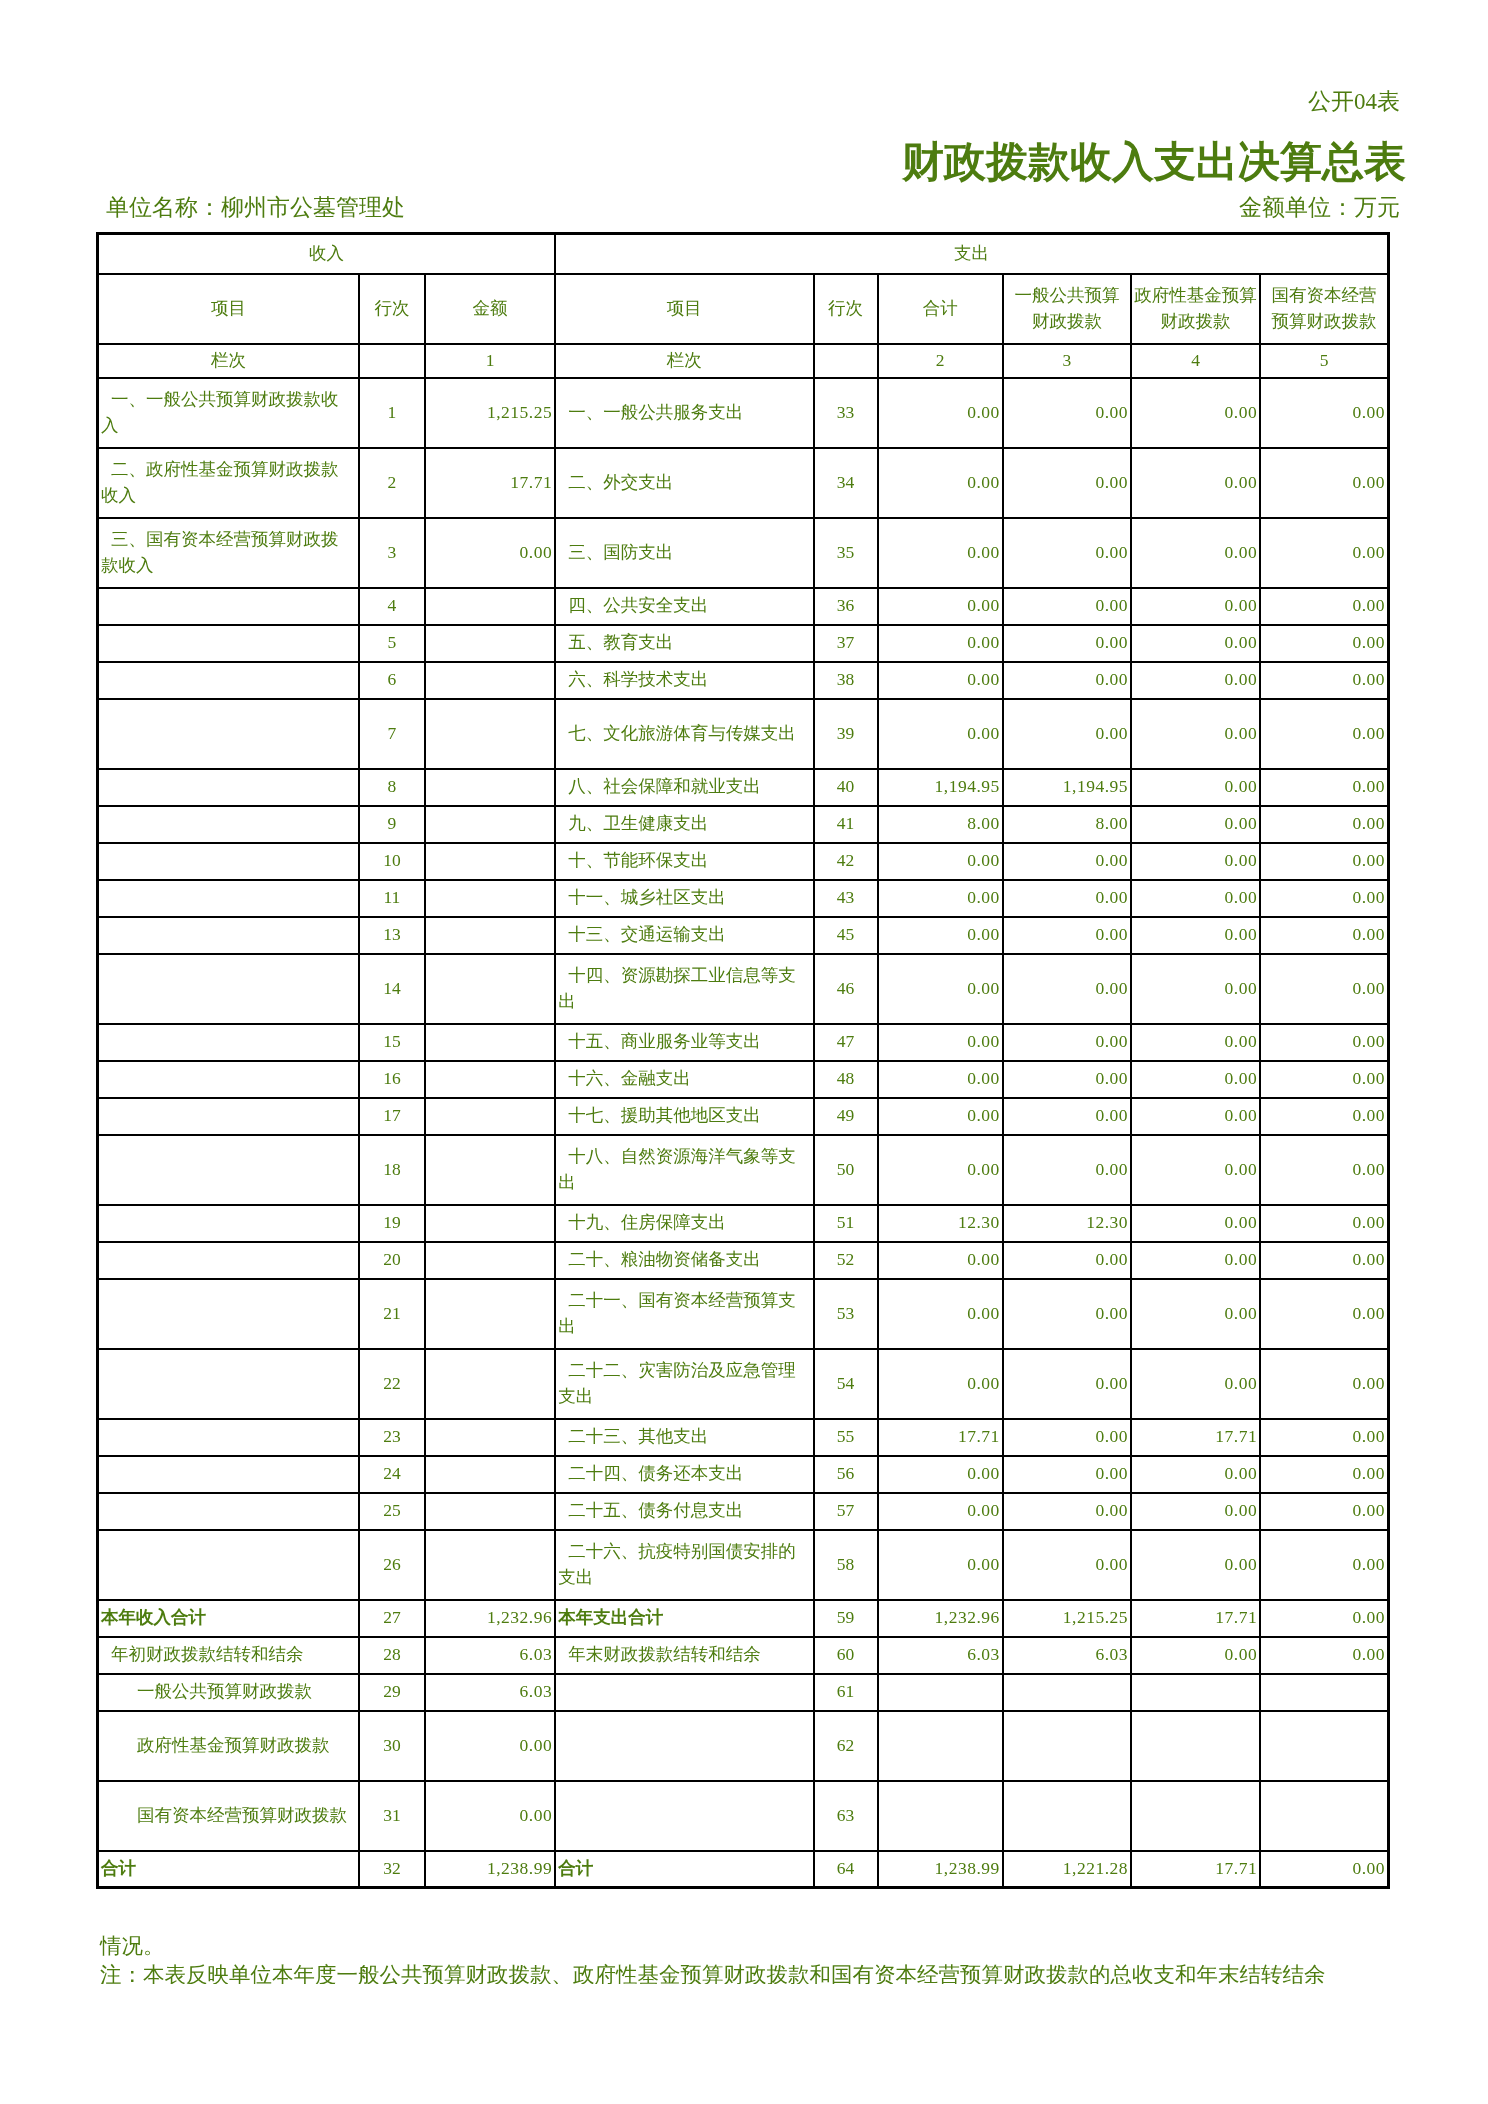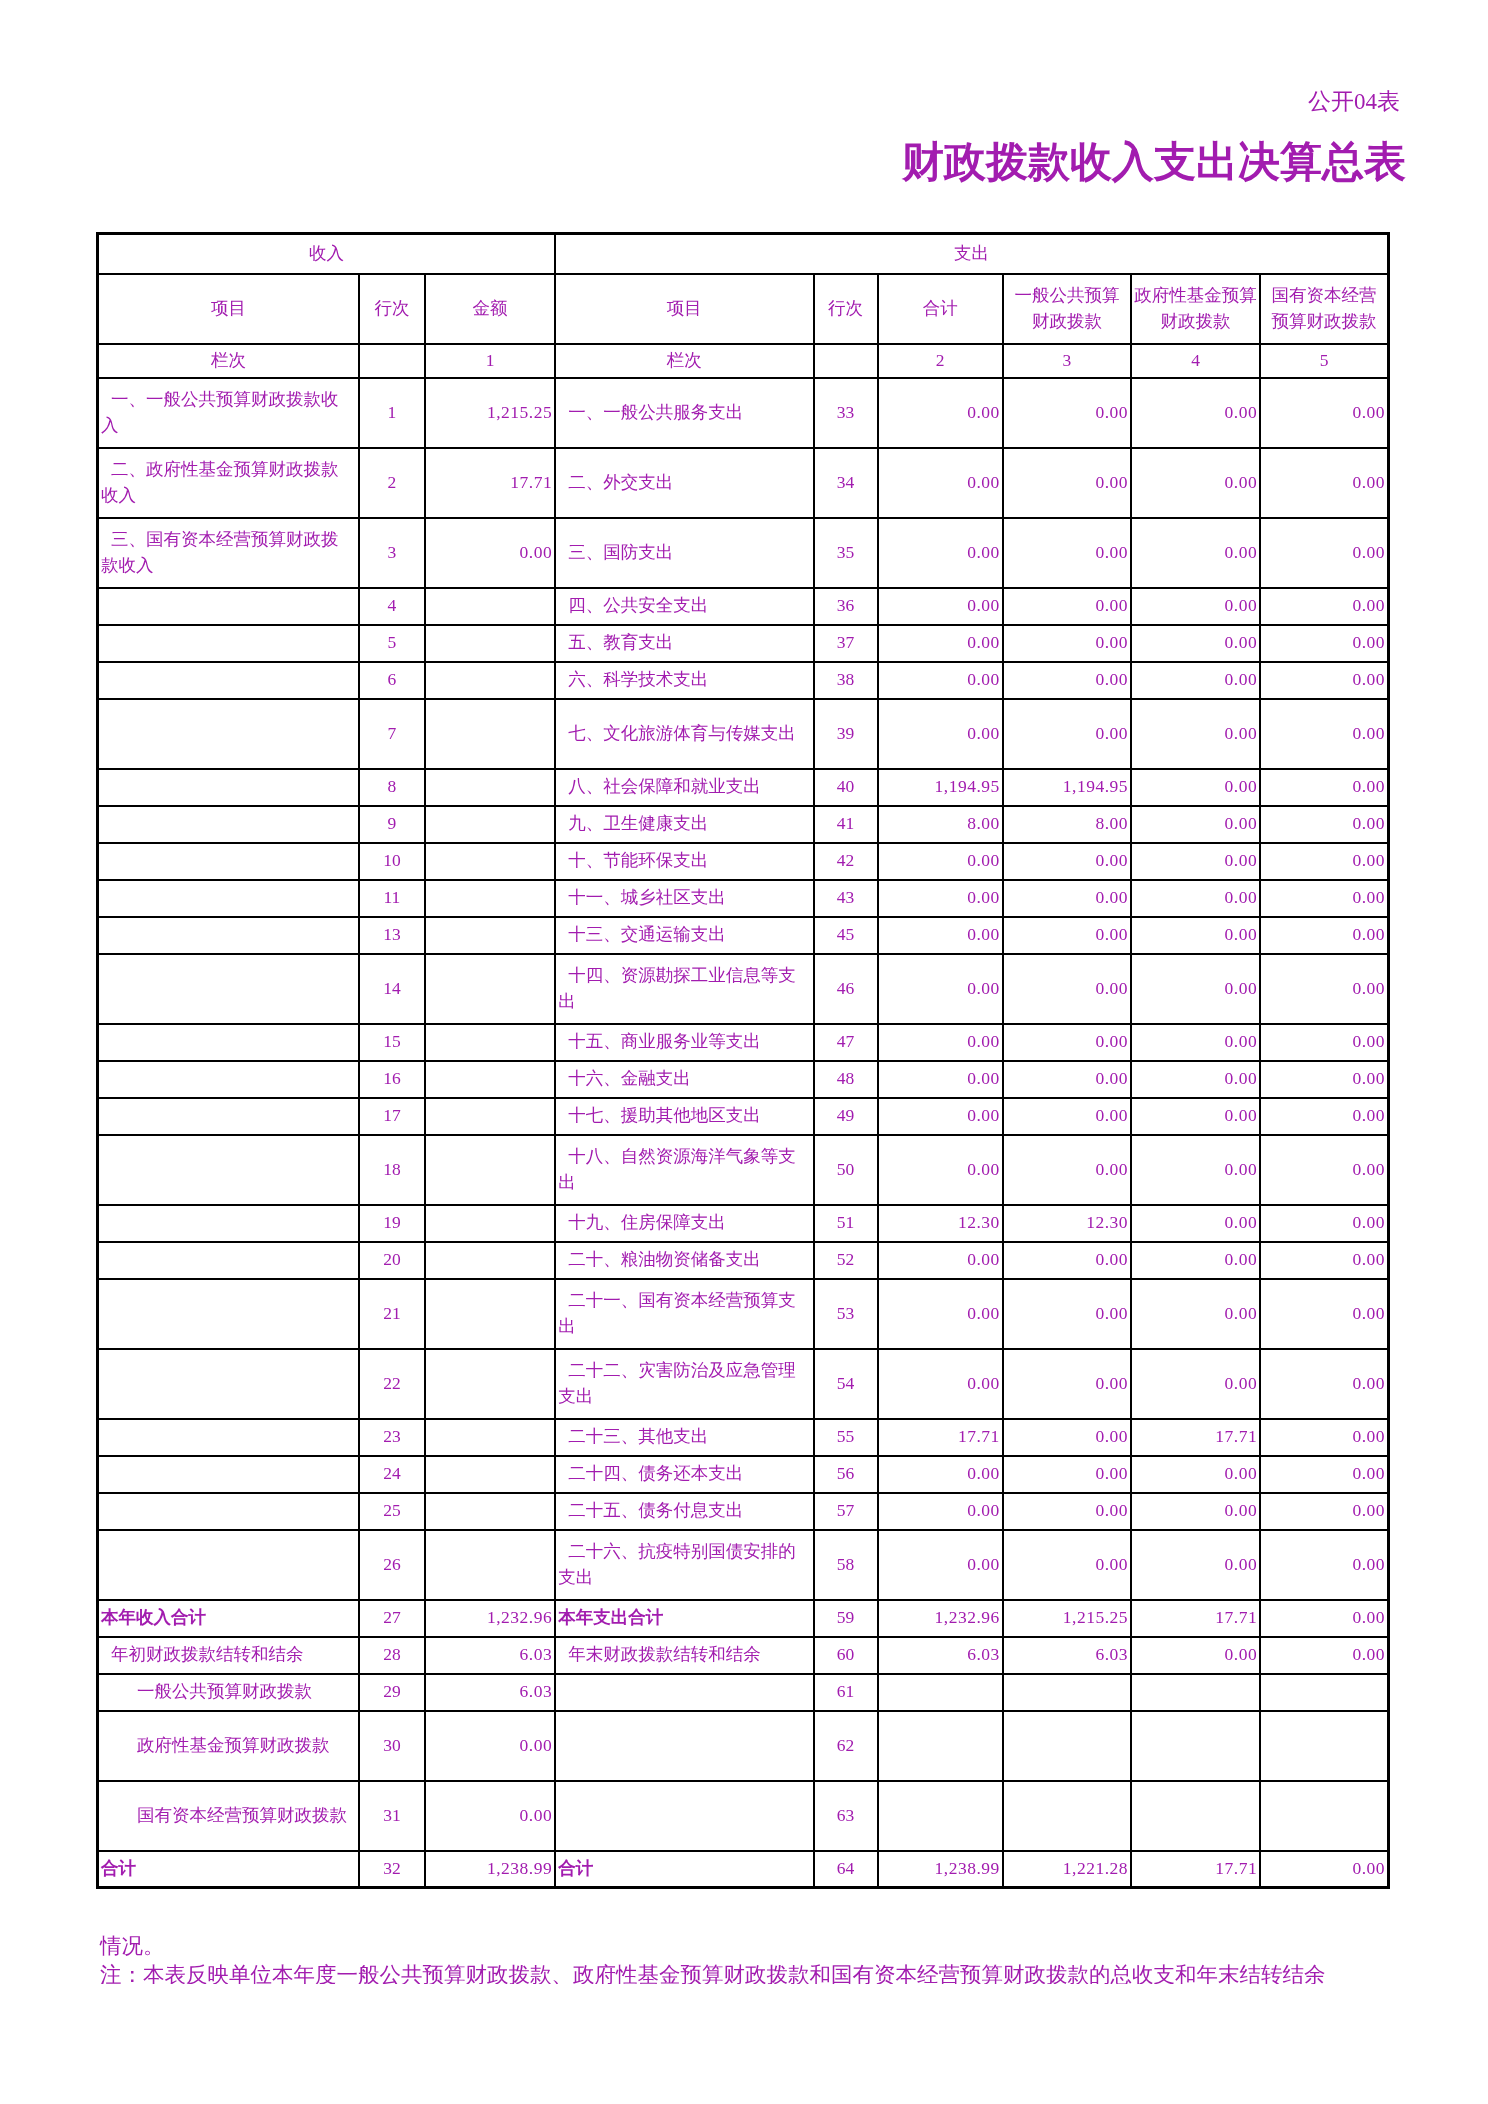--- a/index.html
+++ b/index.html
@@ -1,18 +1,18 @@
 <!DOCTYPE html>
 <html><head>
 <meta charset="utf-8">
 <style>
   html,body { margin:0; padding:0; background:#ffffff; }
   .page {
     position:relative; width:1488px; height:1984px; background:#ffffff;
-    color:#a21caf; font-family:"Liberation Serif","DejaVu Serif",serif;
+    color:#4d7c0f; font-family:"Liberation Serif","DejaVu Serif",serif;
     overflow:hidden;
   }
   .corner-label {
     position:absolute; top:86px; left:106px; width:1294px;
     text-align:right; font-size:23px;
   }
   .doc-title {
     position:absolute; top:134px; left:112px; width:1294px;
     text-align:right; font-size:42px; font-weight:bold;
     font-family:"Liberation Sans","DejaVu Sans",sans-serif;
@@ -57,20 +57,24 @@
 </style>
 </head>
 <body>
 
 <div class="page">
 
   <div class="corner-label">公开04表</div>
 
   <div class="doc-title">财政拨款收入支出决算总表</div>
 
+  <div class="meta-row">
+    <span>单位名称：柳州市公墓管理处</span>
+    <span>金额单位：万元</span>
+  </div>
 
   <div class="table-wrap">
     <table class="fiscal">
       <colgroup>
         <col style="width:261px">
           <col style="width:66px">
           <col style="width:130px">
         <col style="width:258px">
           <col style="width:64px">
           <col style="width:125px">

